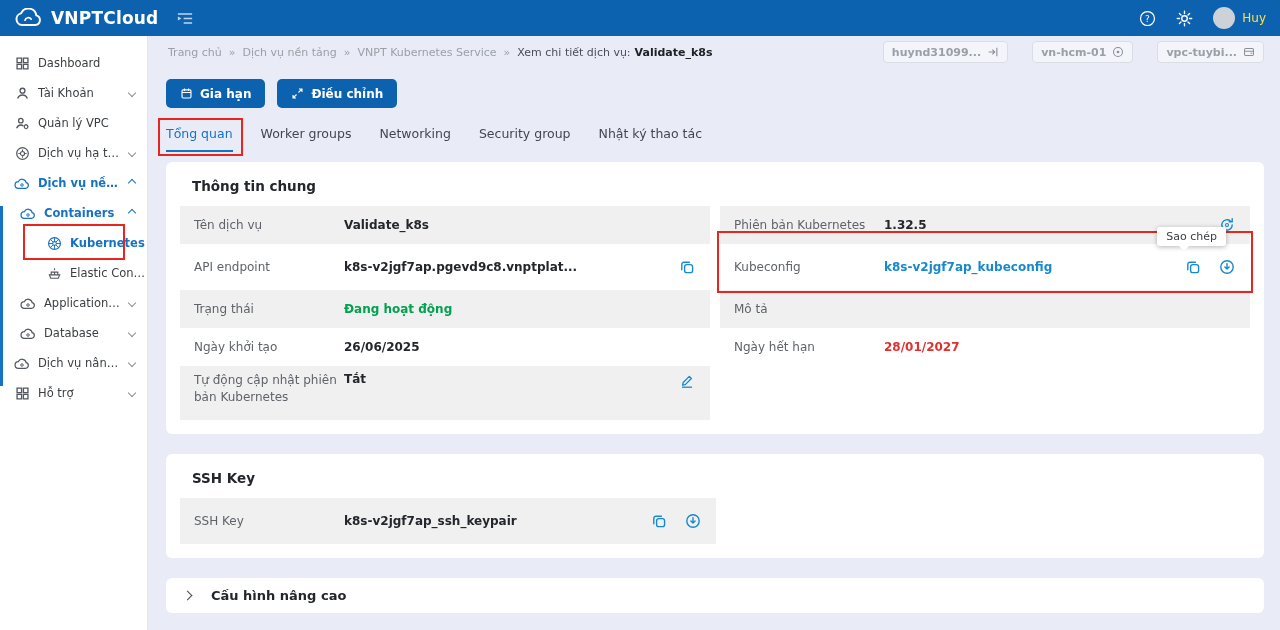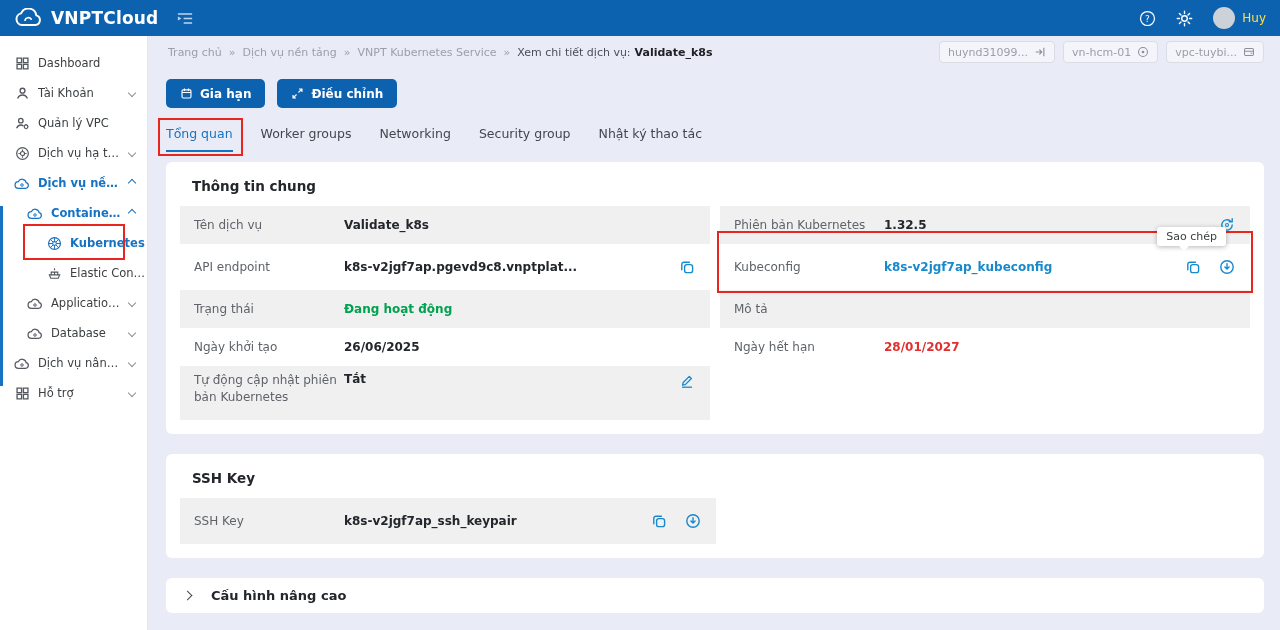--- a/index.html
+++ b/index.html
@@ -27,39 +27,39 @@
   .topbar-right{margin-left:auto;display:flex;align-items:center;gap:20px;}
   .tb-icon{display:flex;align-items:center;cursor:pointer;}
   .user-chip{display:flex;align-items:center;gap:7px;cursor:pointer;}
   .avatar{width:22px;height:22px;border-radius:50%;background:#ccd2d8;display:inline-block;}
   .user-name{font-size:12px;font-weight:400;color:#fde047;}
   
   .sidebar{position:absolute;top:36px;left:0;bottom:0;width:148px;background:#fff;
     border-right:1px solid #e3e6ef;padding-top:12px;z-index:5;text-align:center;}
   .side-item{position:relative;height:30px;display:flex;align-items:center;gap:8px;
     padding-left:14px;cursor:pointer;color:#3c4043;}
-  .side-item.lvl1{padding-left:27px;}
+  .side-item.lvl1{padding-left:20px;}
   .side-item.lvl2{padding-left:46px;}
   .side-item .lbl{font-size:11.5px;white-space:nowrap;overflow:hidden;text-overflow:ellipsis;max-width:86px;}
   .side-item.active{color:var(--accent-blue);font-weight:700;}
   .side-item .ic{width:16px;height:16px;flex-shrink:0;display:flex;align-items:center;justify-content:center;color:#53575e;}
   .side-item.active .ic{color:var(--accent-blue);}
   .chev{width:6px;height:6px;border-right:1.5px solid #8a8f98;border-bottom:1.5px solid #8a8f98;
     transform:rotate(45deg);margin-left:auto;margin-right:12px;flex-shrink:0;}
   .chev.up{transform:rotate(-135deg);}
   .side-item.active .chev{border-color:var(--accent-blue);}
   .active-bar{position:absolute;left:0;top:170px;width:3px;height:180px;background:var(--accent-blue);}
   
   .main{position:absolute;top:36px;left:148px;right:0;bottom:0;}
   .crumb-row{display:flex;align-items:center;justify-content:space-between;padding:5px 16px 0 20px;}
   .breadcrumb{display:flex;align-items:flex-start;gap:7px;font-size:11px;color:#9aa0a6;}
   .breadcrumb a{color:#9aa0a6;text-decoration:none;cursor:pointer;}
   .crumb-current{color:#4a4e55;}
   .crumb-current b{color:#202124;margin-left:4px;}
-  .pills{display:flex;gap:8px;}
+  .pills{display:flex;gap:24px;font-weight:bold;}
   .pill{display:flex;align-items:center;gap:6px;height:22px;padding:0 8px;border:1px solid #d9dde6;
     border-radius:4px;background:#f3f5fa;color:#9aa0a6;font-size:11px;cursor:pointer;}
   
   .actions{display:flex;gap:12px;margin:16px 0 0 18px;}
   .btn{display:flex;align-items:center;gap:7px;height:29px;padding:0 14px;border:none;border-radius:5px;
     background:var(--header-blue);color:#fff;font-size:12px;font-weight:700;cursor:pointer;
     font-family:inherit;}
   
   .tabs{display:flex;gap:28px;margin:14px 0 0 18px;}
   .tab{position:relative;padding:4px 0 9px 0;font-size:12.5px;color:#43464c;cursor:pointer;}

